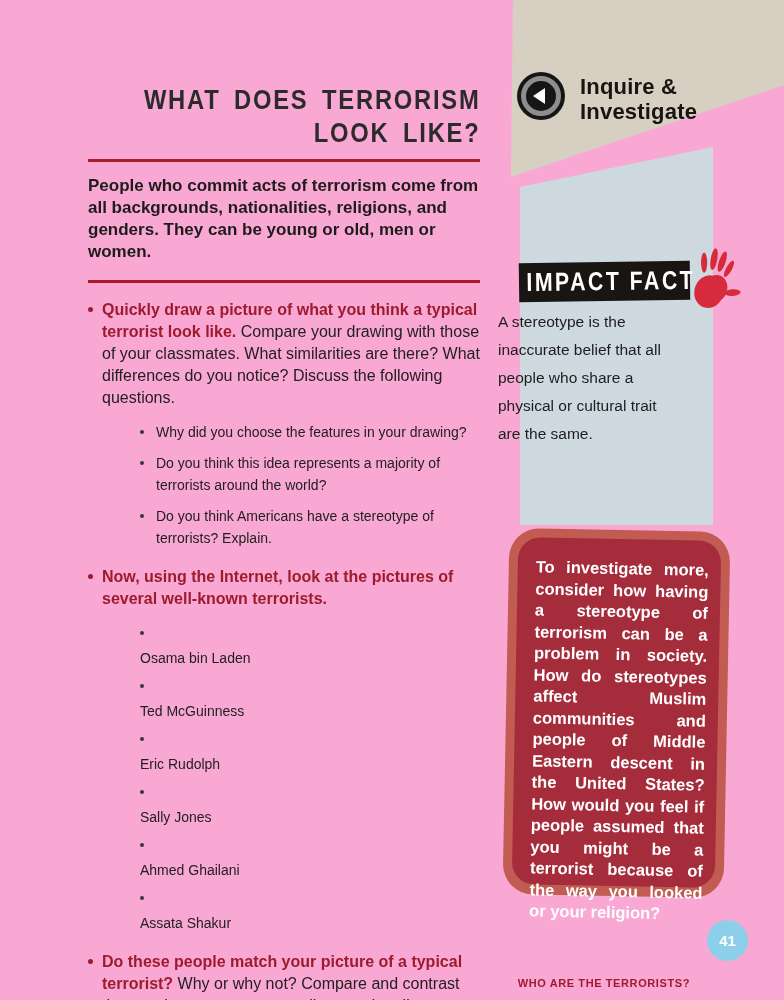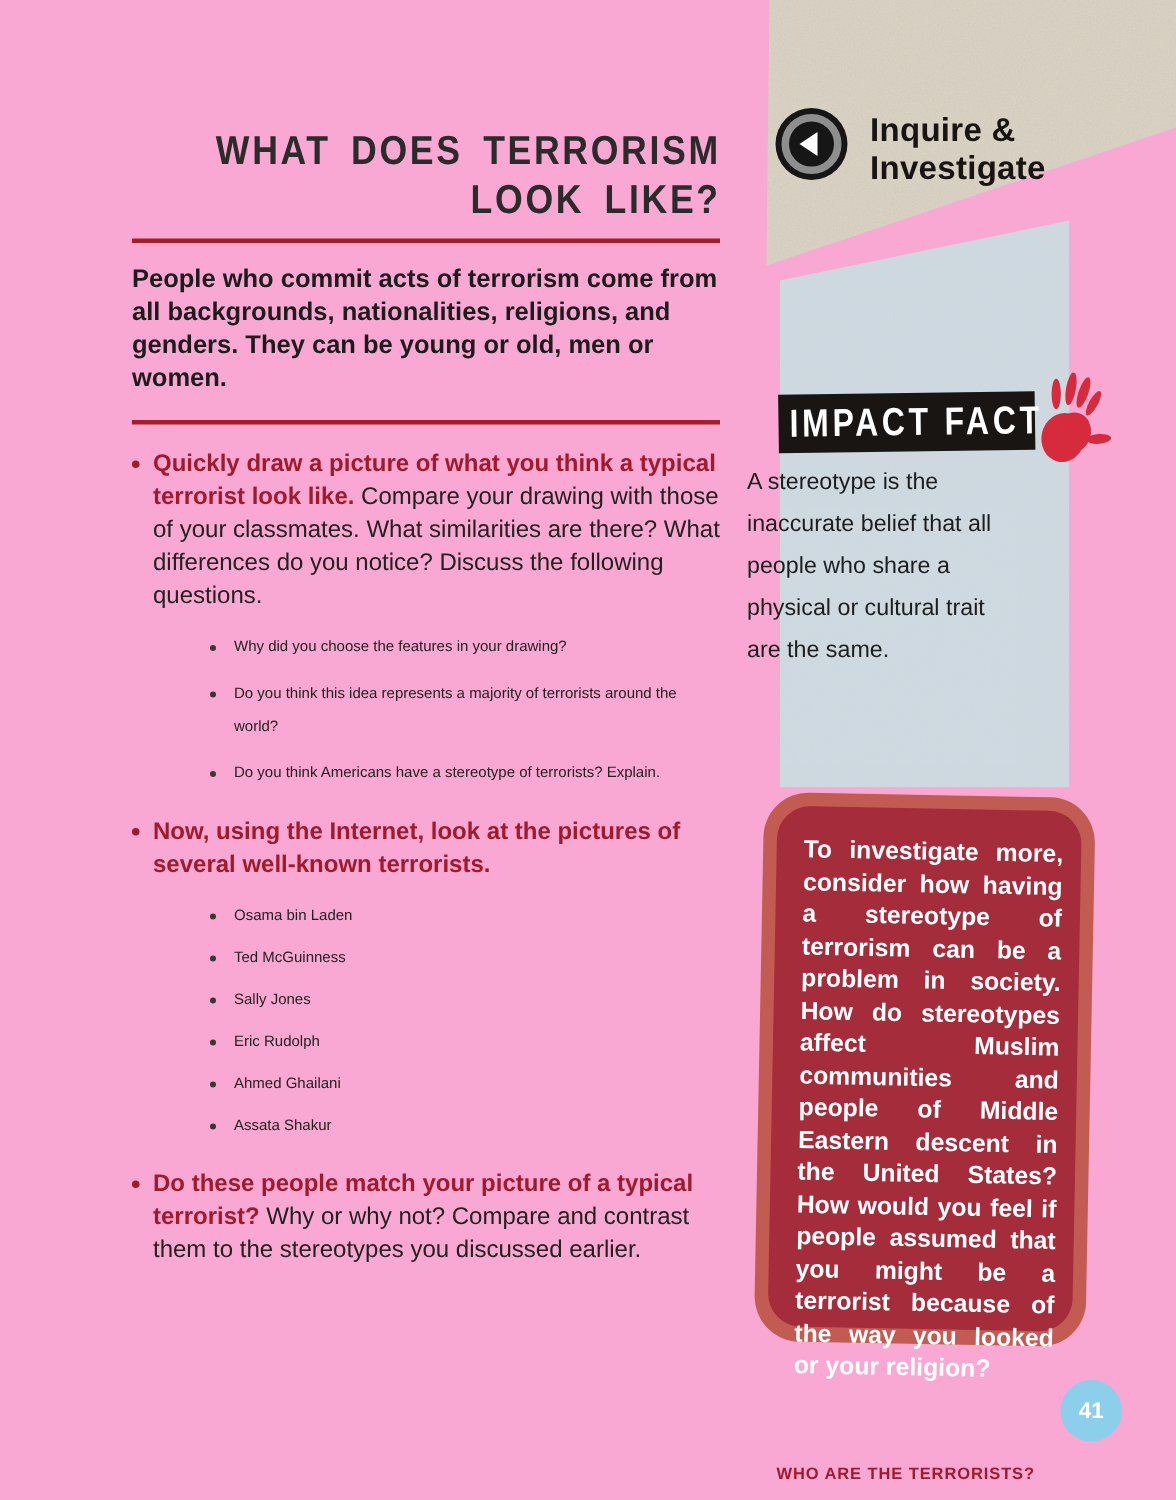--- a/index.html
+++ b/index.html
@@ -17,22 +17,22 @@
   #intro{margin-top:13px;font-weight:bold;font-size:17px;line-height:22px;color:#1d1b1c;}
 
   #steps{margin-top:16px;}
   .step{display:flex;gap:9px;margin:0;}
   .step + .step{margin-top:7px;}
   .dot{flex:0 0 auto;width:5px;height:5px;border-radius:50%;background:#9e1b2d;margin-top:8px;}
   .step-text{font-size:16px;line-height:22px;}
   .lead{font-weight:bold;color:#9e1b2d;}
   .rest{color:#242021;}
   .sub-list{margin:12px 0 10px 38px;}
-  .sub-item{display:flex;gap:12px;margin-bottom:9px;font-size:10px;line-height:22px;color:#242021;}
-  .sub-item.name{margin-bottom:6px;}
+  .sub-item{display:flex;gap:12px;margin-bottom:9px;font-size:14px;line-height:22px;color:#242021;}
+  .sub-item.name{margin-bottom:6px;flex-direction:column;}
   .sub-dot{flex:0 0 auto;width:4px;height:4px;border-radius:50%;background:#3a3636;margin-top:9px;}
 
   
   #tan-block{position:absolute;left:500px;top:0;width:284px;height:180px;background:#ddd6c8;
              clip-path:polygon(13px 0,284px 0,284px 85px,11px 177px);}
   #tan-block svg,#blue-panel svg{position:absolute;left:0;top:0;width:100%;height:100%;}
 
   #back-icon{position:absolute;left:521px;top:76px;width:30px;height:30px;border-radius:50%;
              background:#161616;border:5px solid #8e8e8e;box-shadow:0 0 0 4px #161616;}
   #back-icon .tri{position:absolute;left:7px;top:7px;width:0;height:0;
@@ -161,25 +161,25 @@
             <div class="sub-item name">
                 <span class="sub-dot"></span>
                 <span>Osama bin Laden</span>
               </div>
             <div class="sub-item name">
                 <span class="sub-dot"></span>
                 <span>Ted McGuinness</span>
               </div>
             <div class="sub-item name">
                 <span class="sub-dot"></span>
+                <span>Eric Rudolph</span>
+              </div>
+            <div class="sub-item name">
+                <span class="sub-dot"></span>
                 <span>Sally Jones</span>
-              </div>
-            <div class="sub-item name">
-                <span class="sub-dot"></span>
-                <span>Eric Rudolph</span>
               </div>
             <div class="sub-item name">
                 <span class="sub-dot"></span>
                 <span>Ahmed Ghailani</span>
               </div>
             <div class="sub-item name">
                 <span class="sub-dot"></span>
                 <span>Assata Shakur</span>
               </div>
           </div>

